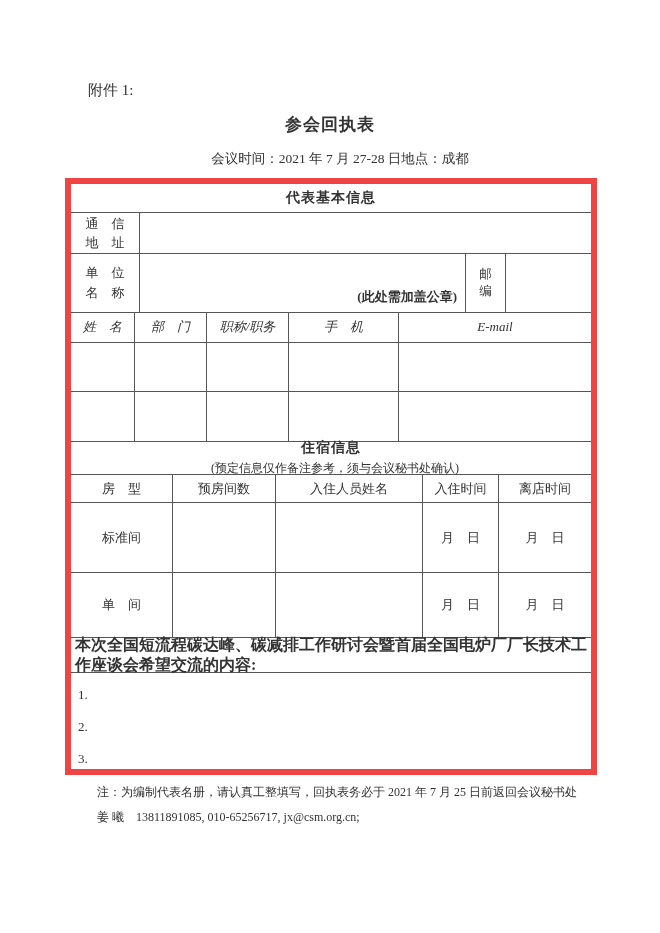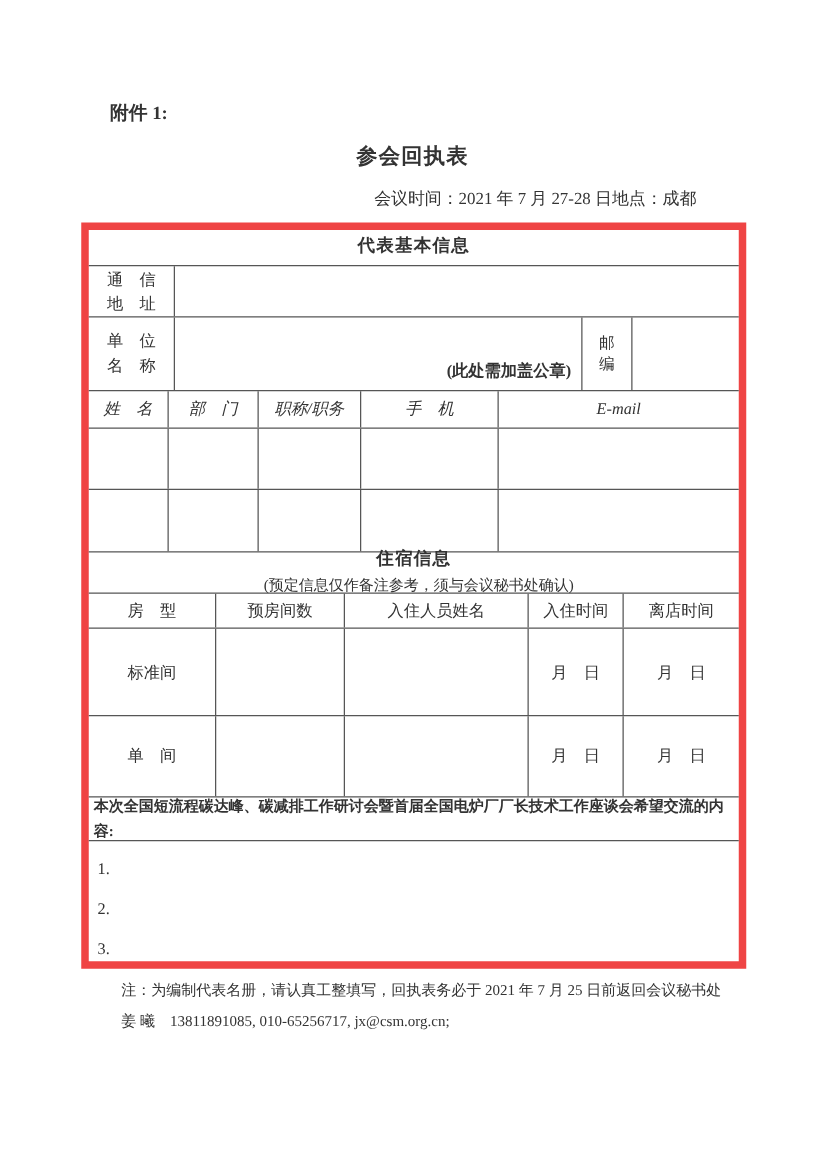--- a/index.html
+++ b/index.html
@@ -3,26 +3,26 @@
 <meta charset="utf-8">
 <style>
   html,body { margin:0; padding:0; }
   body {
     width:660px; height:933px; background:#ffffff;
     font-family:"Liberation Serif","DejaVu Serif",serif;
     color:#333333;
   }
   .page { position:relative; width:660px; height:933px; overflow:hidden; }
 
-  .attachment { position:absolute; left:88px; top:81px; font-weight:bold; font-size:15px; }
+  .attachment { position:absolute; left:88px; top:81px; font-weight:normal; font-size:15px; }
   .title { position:absolute; left:0; top:113px; width:100%; text-align:center;
            font-weight:bold; font-size:17px; letter-spacing:1px; }
 
-  .meta { position:absolute; left:97px; top:150px; width:460px;
-          display:flex; justify-content:flex-end; font-size:13.5px; }
+  .meta { position:absolute; left:110px; top:150px; width:460px;
+          display:flex; justify-content:center; font-size:13.5px; }
 
   .tbl { position:absolute; left:65px; top:178px; width:532px; height:597px;
          border:6px solid #ef4444; box-sizing:border-box; font-size:13px; }
   .row { display:flex; box-sizing:border-box; border-bottom:1px solid #565656; }
   .row.last { border-bottom:none; }
   .cell { box-sizing:border-box; border-right:1px solid #565656;
           display:flex; flex-direction:column; align-items:center; justify-content:center;
           line-height:20px; }
   .cell.lastc { border-right:none; }
   .grow { flex:1; }
@@ -36,21 +36,21 @@
   .postal { line-height:17px; font-size:12.5px; }
   .addr-label { line-height:19px; }
   .part-label { line-height:23px; }
 
   .lodging-line { flex-direction:column; }
   .lodging-title { font-weight:bold; font-size:14px; letter-spacing:1px; }
   .lodging-note { font-size:12px; margin-left:8px; }
 
   .exchange-row { align-items:center; }
   .exchange-title-cell { flex-direction:row; justify-content:flex-start;
-                         padding-left:4px; font-weight:bold; font-size:12px; }
+                         padding-left:4px; font-weight:bold; font-size:16px; }
   .items-cell { align-items:flex-start; justify-content:flex-start;
                 padding:6px 0 0 7px; }
   .item { line-height:32px; font-size:13px; }
 
   .footnote { position:absolute; left:97px; top:780px; width:480px;
               font-size:12px; line-height:25px; }
 </style>
 </head>
 <body>
 

